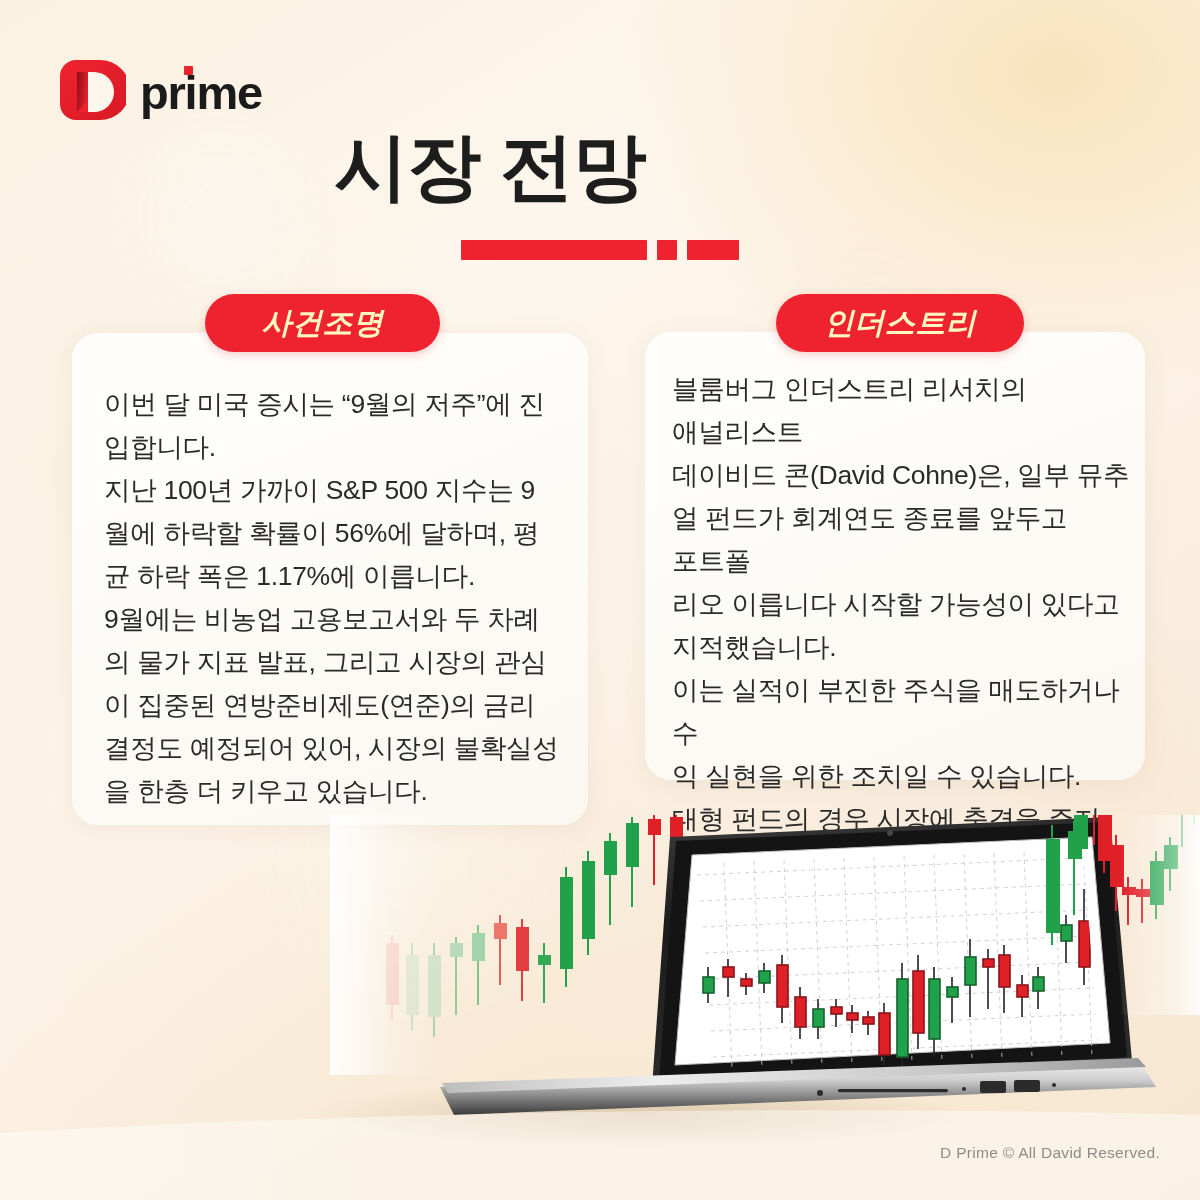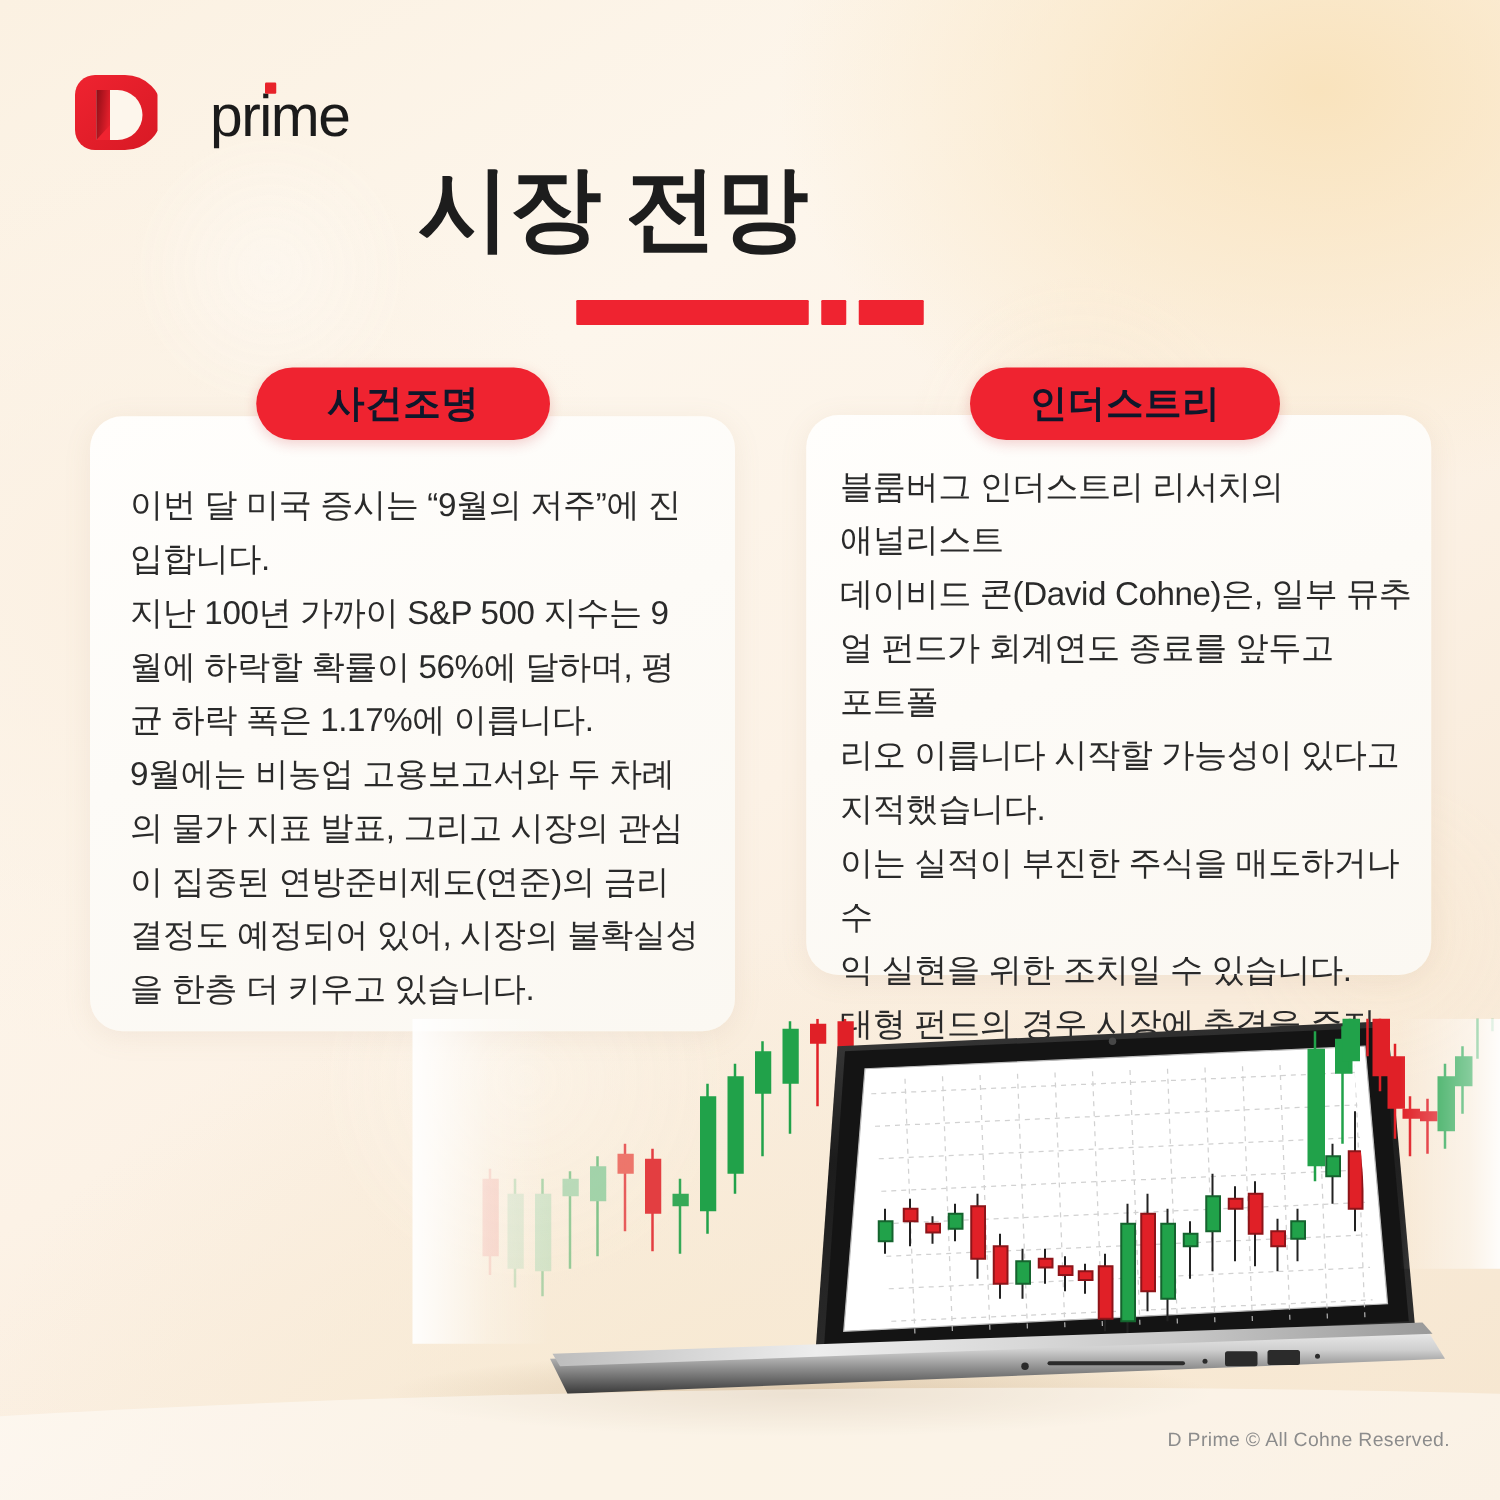--- a/index.html
+++ b/index.html
@@ -23,21 +23,21 @@
       radial-gradient(circle 160px at 18% 18%, rgba(255,255,255,.35), rgba(255,255,255,0) 70%),
       radial-gradient(circle 200px at 72% 30%, rgba(246,224,196,.35), rgba(246,224,196,0) 70%),
       radial-gradient(circle 240px at 35% 72%, rgba(255,252,246,.35), rgba(255,252,246,0) 70%),
       radial-gradient(circle 180px at 92% 62%, rgba(250,232,205,.4), rgba(250,232,205,0) 70%);
     mix-blend-mode:normal;opacity:.85;
   }
 
   
   .logo{position:absolute;left:58px;top:58px;display:flex;align-items:center;gap:14px;}
   .logo-mark{position:relative;width:68px;height:68px;}
-  .logo-word{font-size:47px;font-weight:400;color:#1b1b1b;letter-spacing:-1.2px;line-height:1;position:relative;margin-left:28px;}
+  .logo-word{font-size:47px;font-weight:700;color:#1b1b1b;letter-spacing:-1.2px;line-height:1;position:relative;}
   .logo-word .dot{
     position:absolute;width:9px;height:9px;background:#e8232a;border-radius:1px;
     left:44px;top:-3px;
   }
 
   
   .title{
     position:absolute;top:130px;left:0;width:980px;text-align:center;
     font-size:74px;font-weight:700;color:#1d1d1d;letter-spacing:-1px;line-height:1;
   }
@@ -51,23 +51,24 @@
   .card{
     position:absolute;border-radius:26px;
     background:linear-gradient(160deg,#fffefc 0%,#fdfbf7 45%,#fbf8f2 100%);
     box-shadow:0 4px 22px rgba(160,130,95,.10);
   }
   .card.left{left:72px;top:333px;width:516px;height:492px;}
   .card.right{left:645px;top:332px;width:500px;height:448px;}
 
   .badge{
     position:absolute;display:flex;align-items:center;justify-content:center;
-    background:#ef2330;border-radius:34px;color:#0f172a;
+    background:#ef2330;border-radius:34px;color:#fef9c3;
     font-weight:700;letter-spacing:.5px;
     box-shadow:0 3px 10px rgba(200,40,45,.22);
+    font-style:italic;
   }
   .badge.left{left:205px;top:294px;width:235px;height:58px;font-size:30px;}
   .badge.right{left:776px;top:294px;width:248px;height:58px;font-size:30px;}
 
   .body-text{
     position:absolute;color:#2a2a2a;white-space:pre-line;
     font-size:26.5px;line-height:43px;letter-spacing:-.3px;word-break:keep-all;
   }
   .body-text.left{left:104px;top:383px;width:470px;}
   .body-text.right{left:672px;top:368px;width:470px;}
@@ -468,14 +469,14 @@
             <line x1="1194" y1="-60" x2="1194" y2="10" stroke="#21a24a" stroke-width="2"></line>
             <rect x="1188" y="-54" width="14" height="36" fill="#8ccfa5"></rect>
           </g>
       </g>
 
       <rect x="330" y="0" width="110" height="260" fill="url(#fadeLeft)"></rect>
       <rect x="1120" y="0" width="80" height="200" fill="url(#fadeRight)"></rect>
     </svg>
   </div>
 
-  <div class="footer">D Prime © All Cohne Reserved.</div>
+  <div class="footer">D Prime © All David Reserved.</div>
 </div>
 
 </body></html>

